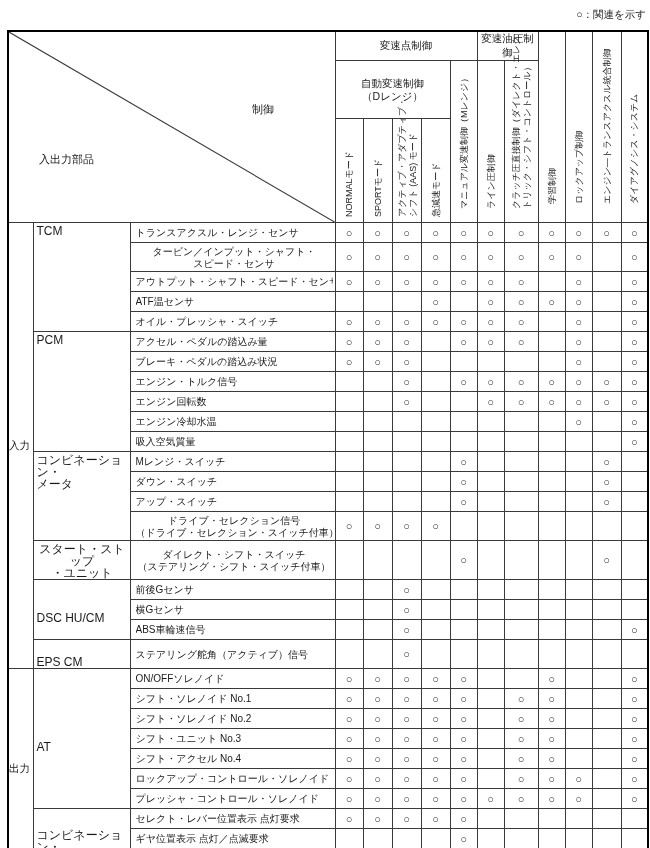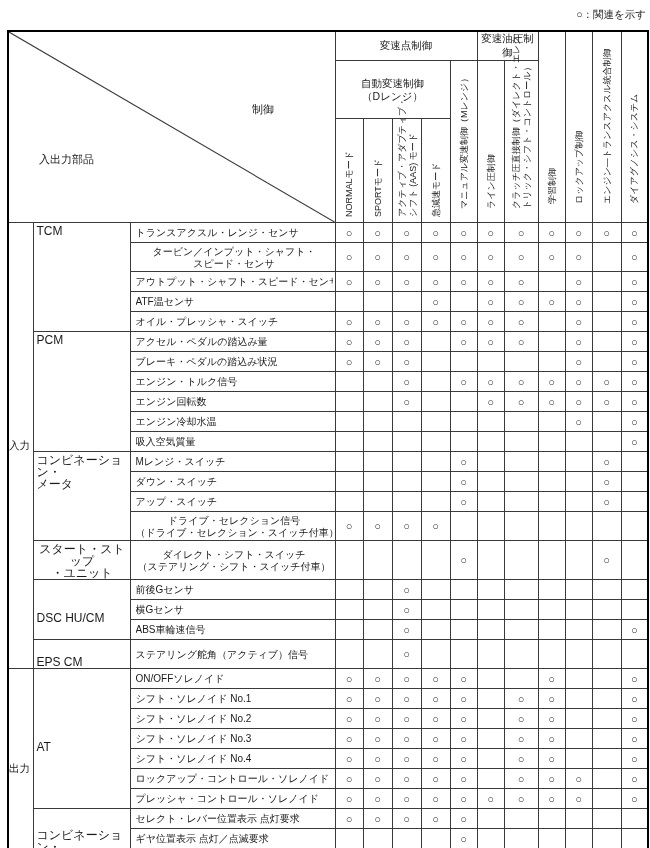--- a/index.html
+++ b/index.html
@@ -509,37 +509,37 @@
           <td class="mk">○</td>
           <td class="mk"></td>
           <td class="mk">○</td>
           <td class="mk">○</td>
           <td class="mk"></td>
           <td class="mk"></td>
           <td class="mk">○</td>
         </tr>
         <tr>
           <td class="item">
-            <div>シフト・ソレノイド No.3</div>
-          </td>
-          <td class="mk">○</td>
-          <td class="mk">○</td>
-          <td class="mk">○</td>
-          <td class="mk">○</td>
-          <td class="mk">○</td>
-          <td class="mk"></td>
-          <td class="mk">○</td>
-          <td class="mk">○</td>
-          <td class="mk"></td>
-          <td class="mk"></td>
-          <td class="mk">○</td>
-        </tr>
-        <tr>
-          <td class="item">
-            <div>シフト・ソレノイド No.4</div>
+            <div>シフト・ユニット No.3</div>
+          </td>
+          <td class="mk">○</td>
+          <td class="mk">○</td>
+          <td class="mk">○</td>
+          <td class="mk">○</td>
+          <td class="mk">○</td>
+          <td class="mk"></td>
+          <td class="mk">○</td>
+          <td class="mk">○</td>
+          <td class="mk"></td>
+          <td class="mk"></td>
+          <td class="mk">○</td>
+        </tr>
+        <tr>
+          <td class="item">
+            <div>シフト・アクセル No.4</div>
           </td>
           <td class="mk">○</td>
           <td class="mk">○</td>
           <td class="mk">○</td>
           <td class="mk">○</td>
           <td class="mk">○</td>
           <td class="mk"></td>
           <td class="mk">○</td>
           <td class="mk">○</td>
           <td class="mk"></td>

